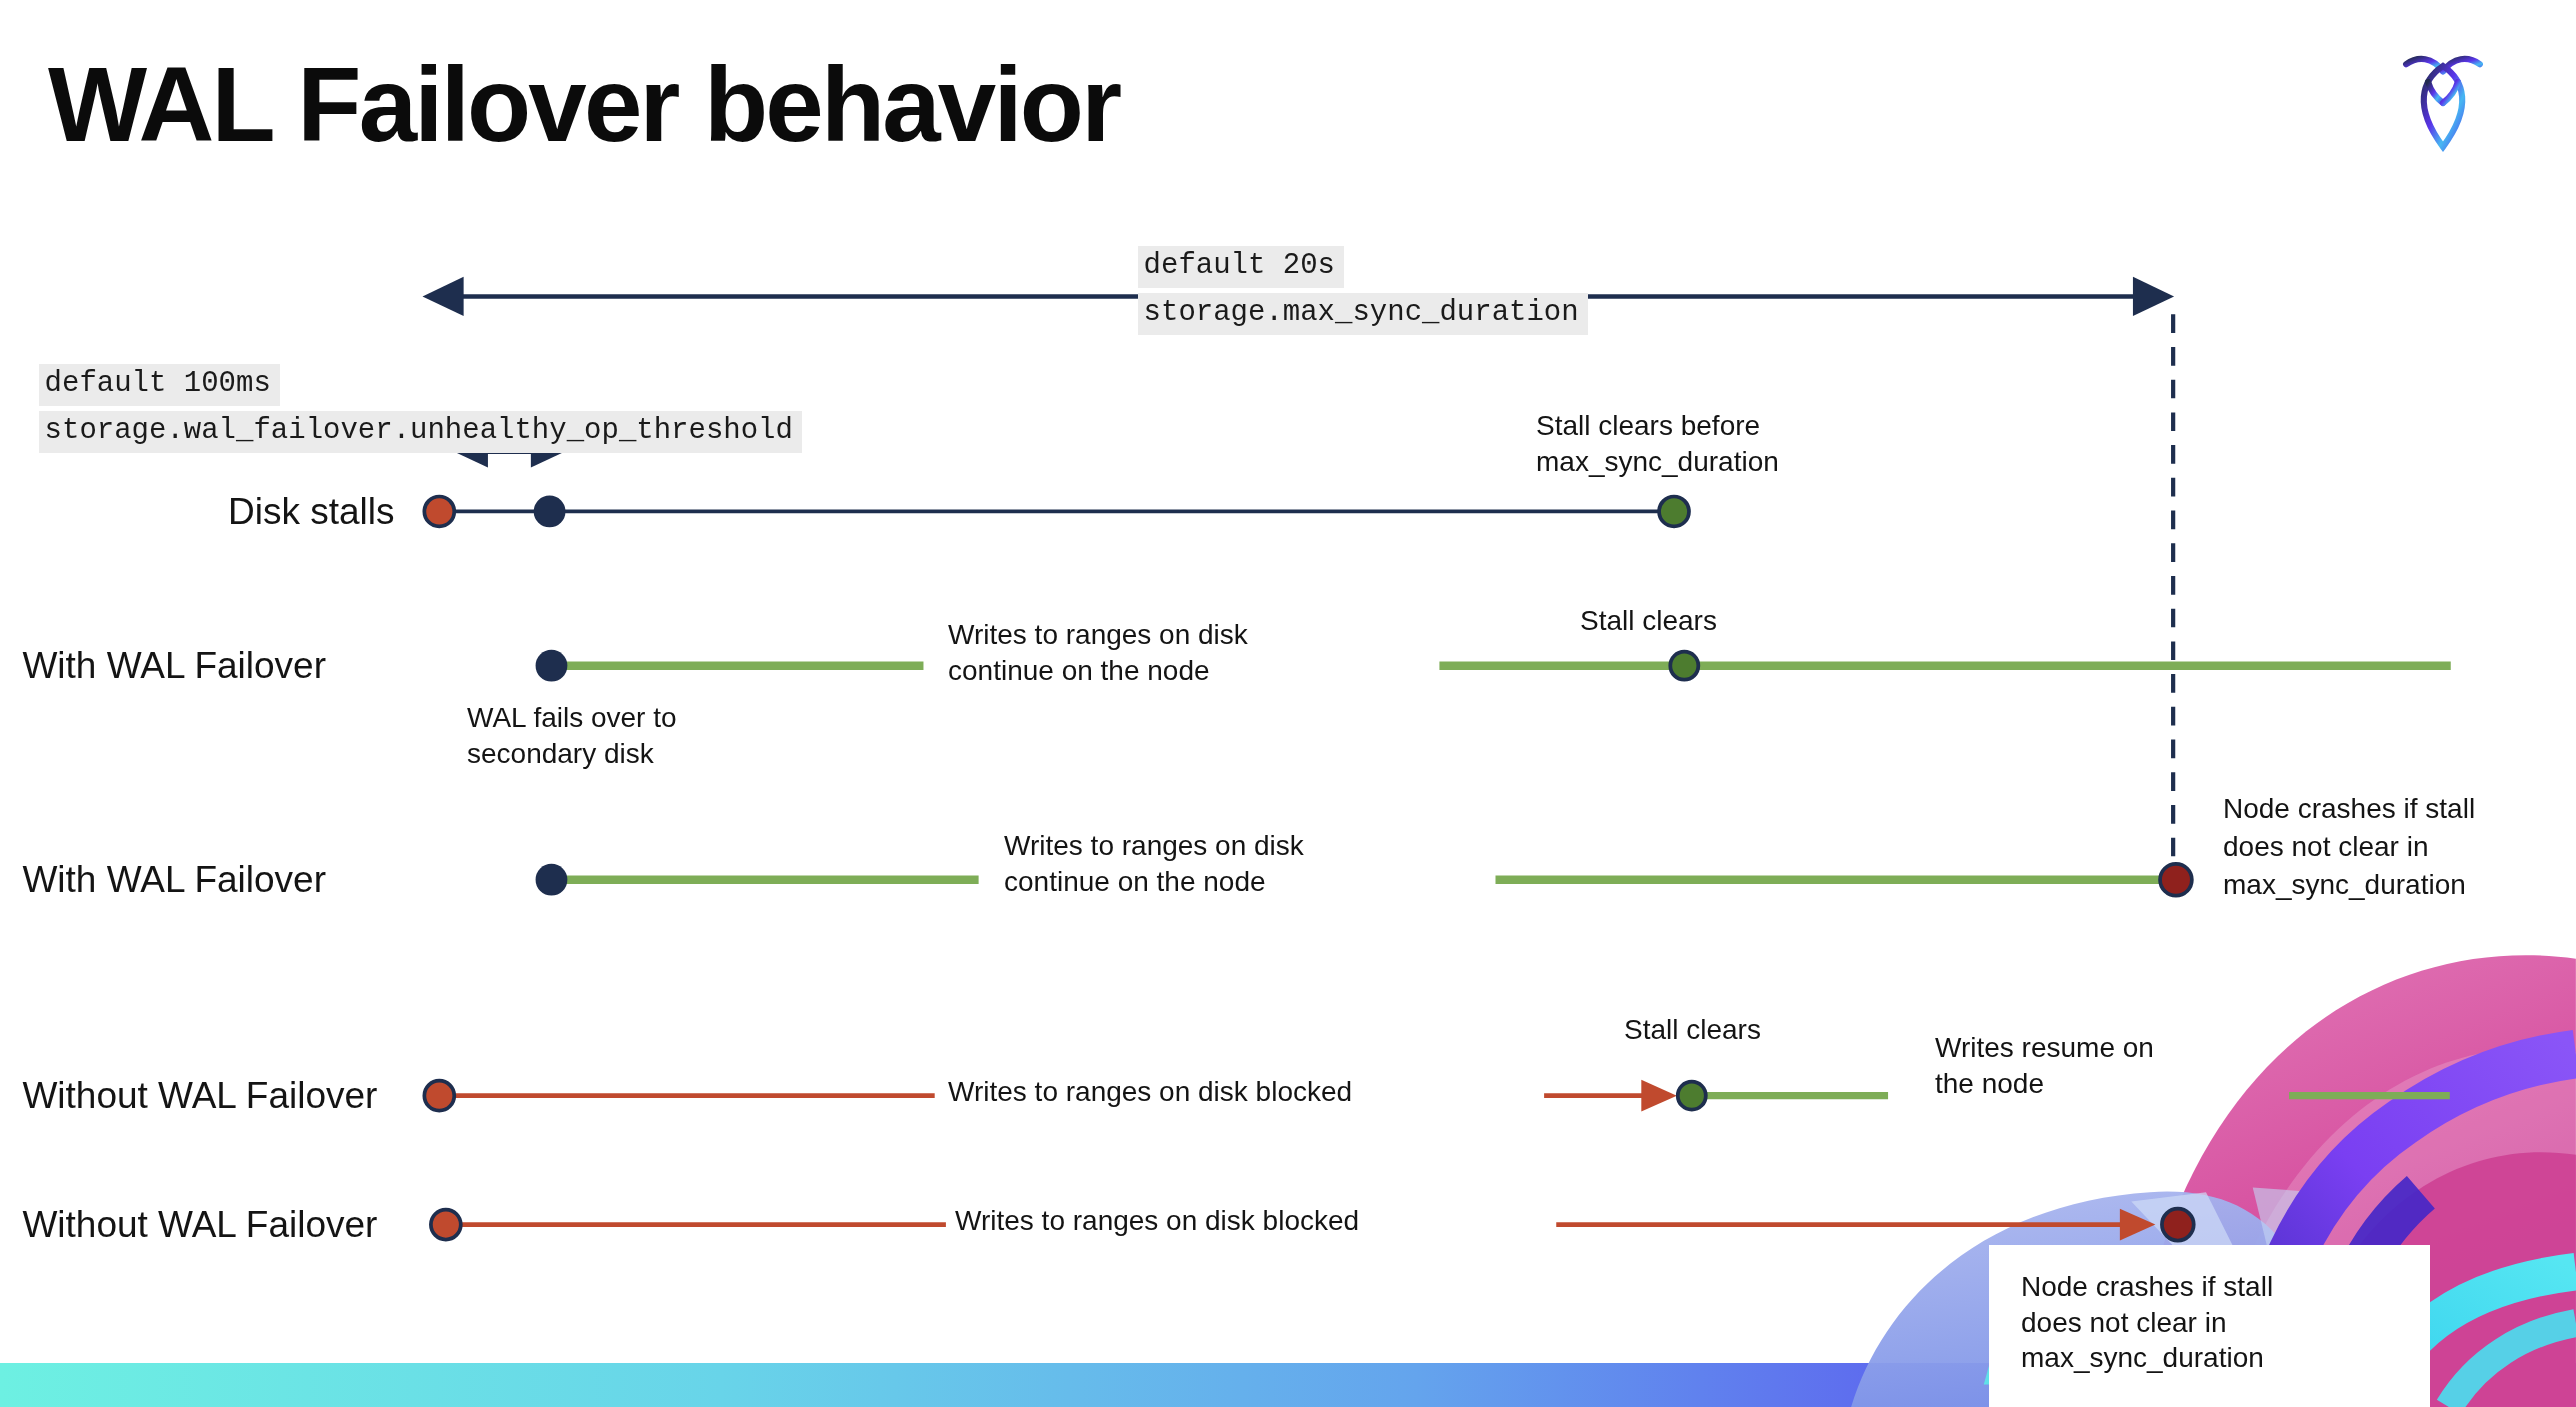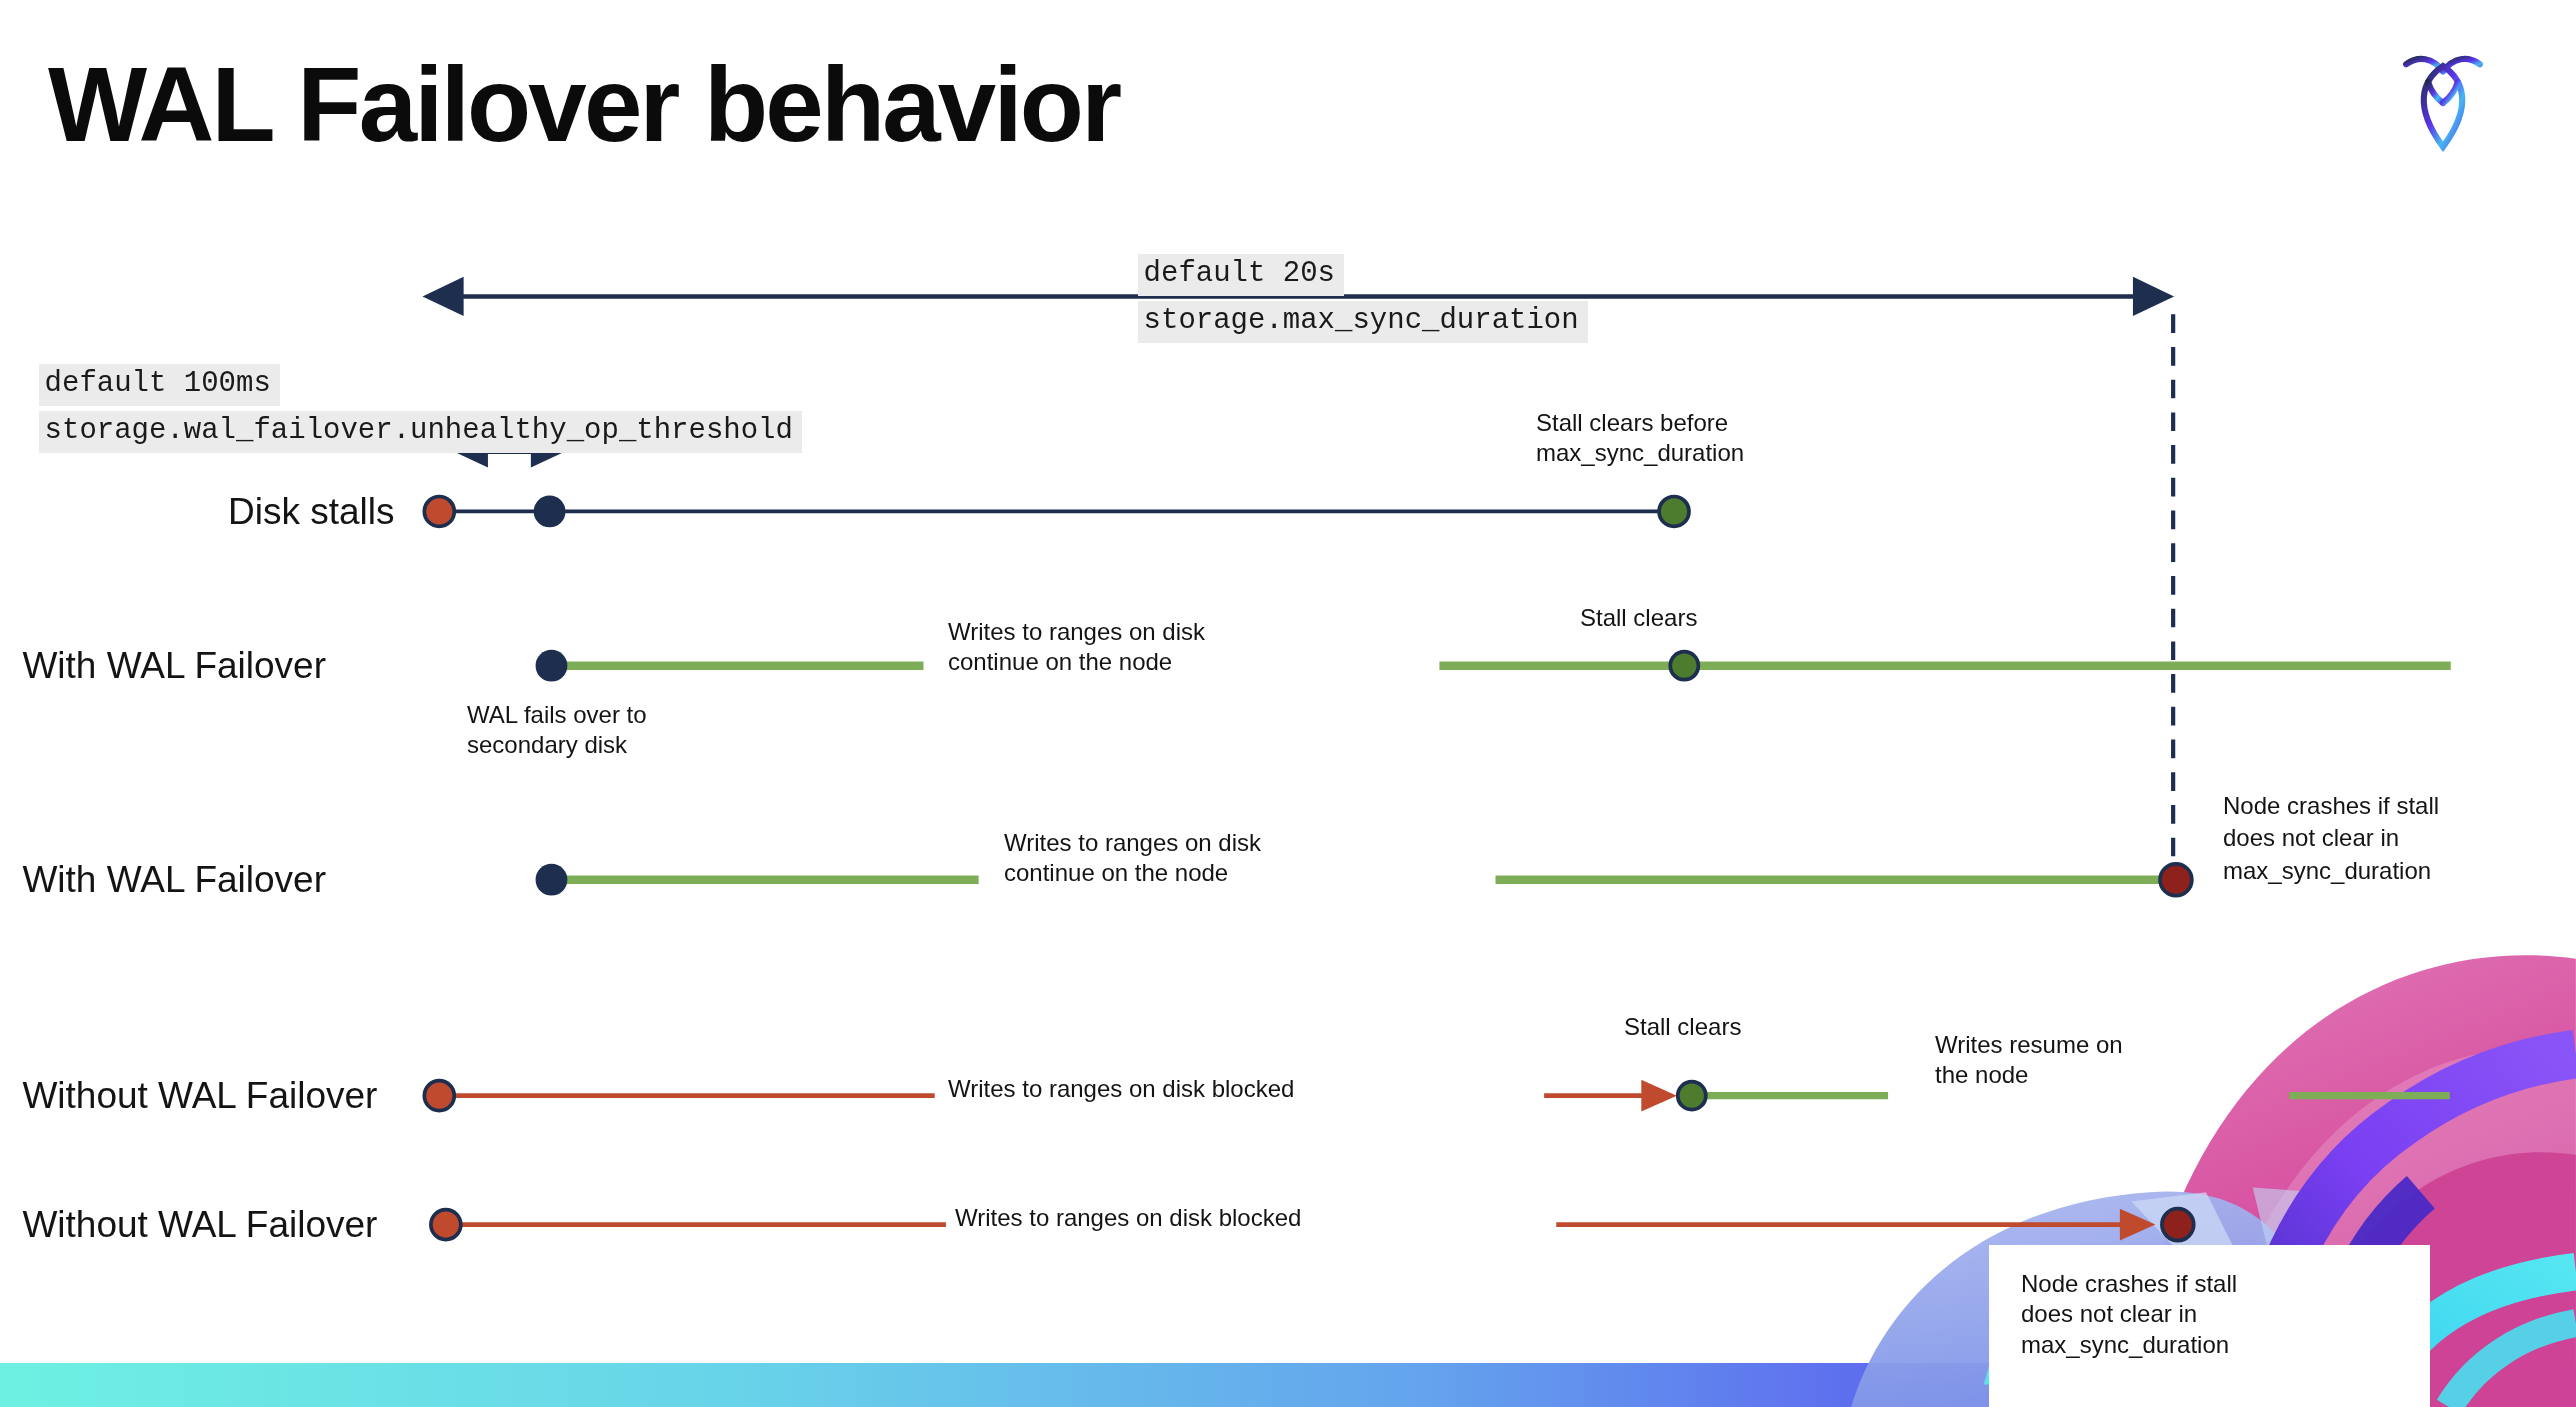--- a/index.html
+++ b/index.html
@@ -1,21 +1,21 @@
 <!DOCTYPE html>
 <html style="font-size:15px"><head>
 <meta charset="utf-8">
 <style>
   html,body{margin:0;padding:0;background:#fff;}
   .slide{position:relative;width:2576px;height:1408px;background:#ffffff;overflow:hidden;
          font-family:"Liberation Sans",sans-serif;color:#141414;}
   .abs{position:absolute;}
   .title{font-size:105px;font-weight:700;letter-spacing:-2.8px;color:#0b0b0b;line-height:1.1;}
   .row-label{font-size:37px;line-height:43px;white-space:nowrap;}
-  .note{font-size:24px;line-height:1.27;white-space:pre-line;}
+  .note{font-size:28px;line-height:1.27;white-space:pre-line;}
   .note.center{text-align:left;}
   .mono-block{display:flex;flex-direction:column;align-items:flex-start;gap:5.6px;}
   .mono-line{font-family:"Liberation Mono",monospace;font-size:29px;line-height:1.18;
              background:#ebebeb;color:#1a1a1a;padding:2.8px 9.3px 4.7px 5.6px;white-space:pre;}
   .bottom-bar{left:0;top:1363px;width:2576px;height:45px;
       background:linear-gradient(90deg,#6df0e2 0%,#68d4e9 28%,#64a4ed 55%,#5b55ef 80%,#5227f2 100%);}
   .white-box{left:1989px;top:1245px;width:441px;height:163px;background:#ffffff;}
   .white-box .note{margin:24px 0 0 32px;}
   svg{display:block;}
   .diagram{left:0;top:0;width:2576px;height:1408px;}
@@ -125,21 +125,21 @@
     <g stroke="url(#crl)" stroke-width="7" fill="none" stroke-linecap="round">
       <path d="M8,14 C22,4 38,6 50,22"></path>
       <path d="M92,14 C78,4 62,6 50,22"></path>
       <path d="M50,16 C26,32 16,62 50,108 C84,62 74,32 50,16 Z"></path>
       <path d="M50,108 L50,58"></path>
       <path d="M50,58 C42,52 36,44 33,34"></path>
       <path d="M50,58 C58,52 64,44 67,34"></path>
     </g>
   </svg>
 
-  <div class="abs mono-block" style="left:1138px;top:254px;text-align:center;">
+  <div class="abs mono-block" style="left:1138px;top:246px;text-align:center;">
     <span class="mono-line">default 20s</span>
     <span class="mono-line">storage.max_sync_duration</span>
   </div>
   <div class="abs mono-block" style="left:39px;top:364px;">
     <span class="mono-line">default 100ms</span>
     <span class="mono-line">storage.wal_failover.unhealthy_op_threshold</span>
   </div>
 
   <div class="abs row-label" style="left:228px;top:490px;">Disk stalls</div>
   <div class="abs row-label" style="left:22.4px;top:644px;">With WAL Failover</div>

